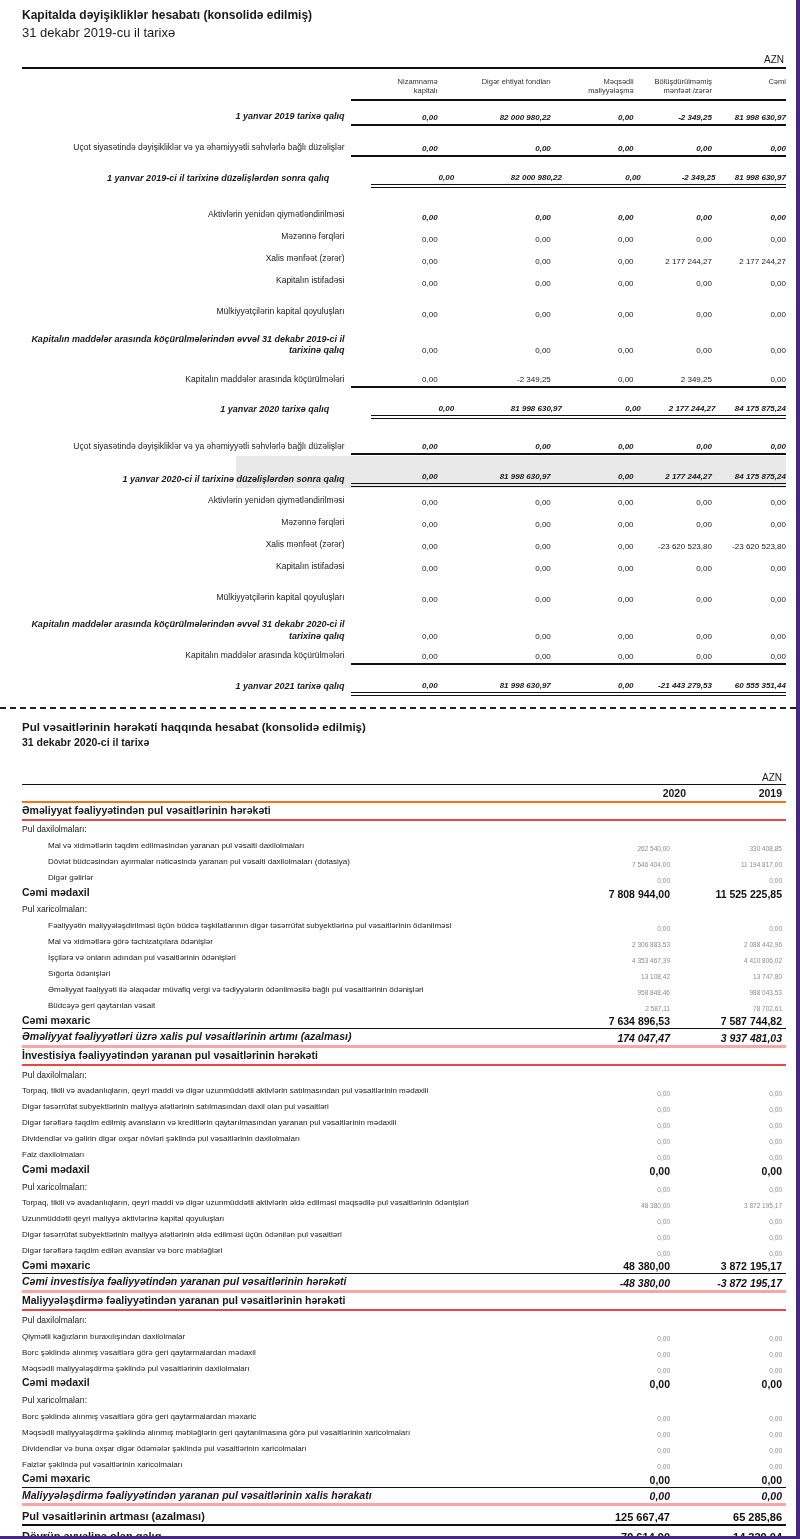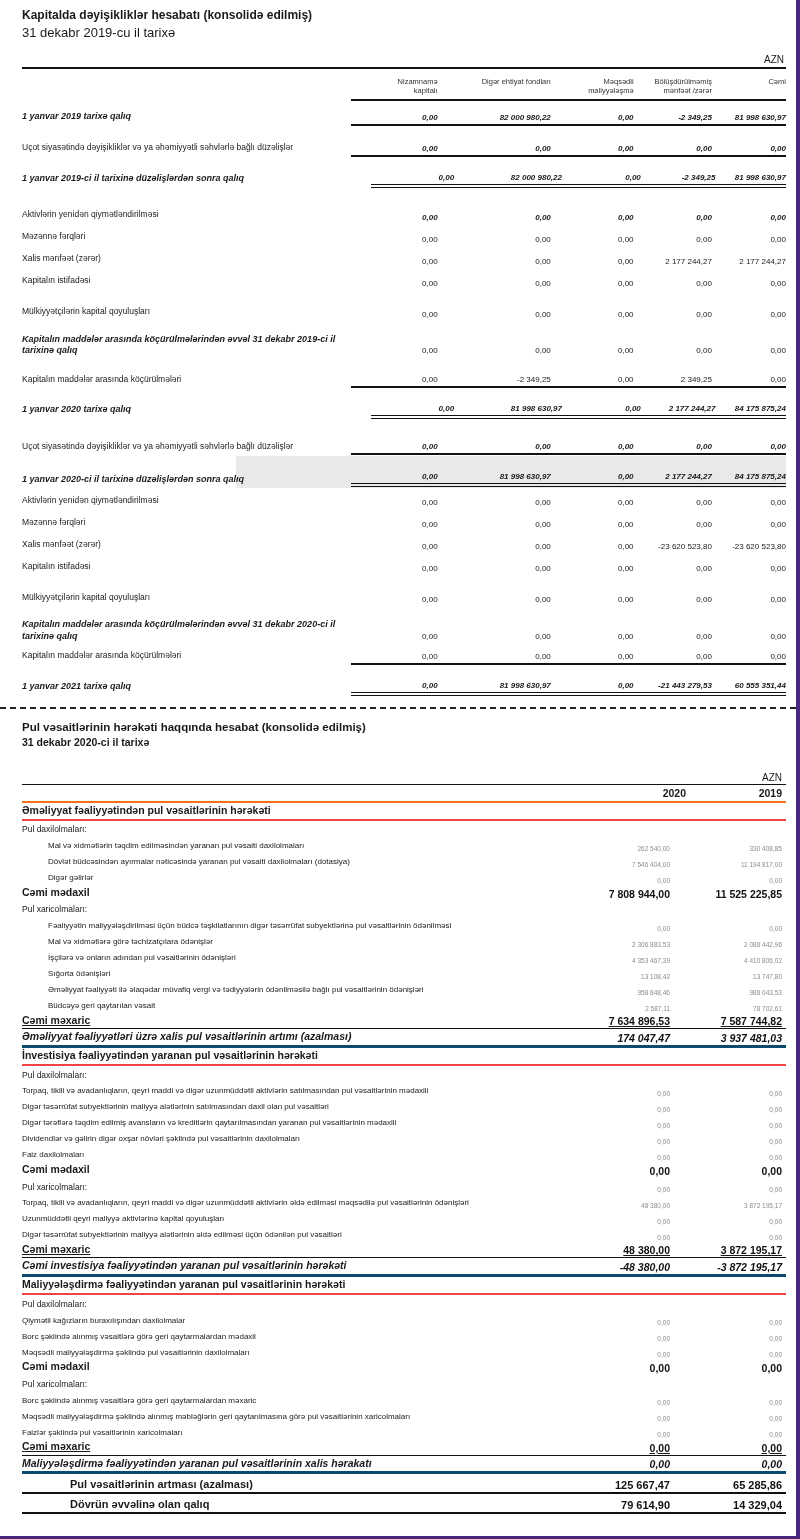--- a/index.html
+++ b/index.html
@@ -23,21 +23,21 @@
   .e-head { display:flex; align-items:flex-end; margin-top: 8px; }
   .e-head .spacer { width: 43%; }
   .e-head .cols { display:flex; width: 57%; border-bottom: 2.5px solid #111; padding-bottom: 3px; }
   .e-h { font-size: 7.5px; text-align: right; white-space: pre-line; line-height: 1.25; color:#333; }
   .e-h:nth-child(1){ width:20%; } .e-h:nth-child(2){ width:26%; }
   .e-h:nth-child(3){ width:19%; } .e-h:nth-child(4){ width:18%; } .e-h:nth-child(5){ width:17%; }
   .e-rows { margin-top: 4px; }
   .e-row { display:flex; align-items:flex-end; min-height: 22px; padding: 3px 0 1px; }
   .e-row.gap { margin-bottom: 9px; }
   .e-row.biggap { margin-bottom: 14px; gap: 36px; }
-  .e-label { width: 43%; font-size: 8.5px; line-height: 1.3; padding-right: 6px; align-self: center; }
+  .e-label { width: 43%; font-size: 8.5px; line-height: 1.3; padding-right: 6px; align-self: center; text-align: right; }
   .e-row.key .e-label { font-weight: bold; font-style: italic; font-size: 9px; }
   .e-vals { display:flex; width: 57%; padding-bottom: 2px; }
   .e-vals.rule-s { border-bottom: 2px solid #111; }
   .e-vals.rule-d { border-bottom: 4px double #111; }
   .e-val { text-align: right; font-size: 8px; }
   .e-val:nth-child(1){ width:20%; } .e-val:nth-child(2){ width:26%; }
   .e-val:nth-child(3){ width:19%; } .e-val:nth-child(4){ width:18%; } .e-val:nth-child(5){ width:17%; }
   .e-vals.bi .e-val { font-weight: bold; font-style: italic; }
   .e-row.hl { background: linear-gradient(to right, rgba(0,0,0,0) 0 28%, #e9e9e9 28%); padding-top: 16px; }
   
@@ -53,26 +53,26 @@
   .c-row { display:flex; align-items:flex-end; padding: 1px 4px 1px 0; min-height: 16px; }
   .c-row .c-label { flex: 1; font-size: 8px; line-height: 1.3; padding-right: 10px; }
   .c-row .c-v { width: 110px; text-align: right; font-size: 6.5px; color:#8c8c8c; }
   .c-row .c-v.v19 { width: 112px; }
   .c-row.ind .c-label { padding-left: 26px; }
   .c-row.sec { border-bottom: 2px solid #ef4444; min-height: 18px; }
   .c-row.sec .c-label { font-size: 10.5px; font-weight: bold; }
   .c-row.lab .c-label { font-size: 8.5px; }
   .c-row.bold .c-label, .c-row.boldb .c-label { font-size: 10.5px; font-weight: bold; }
   .c-row.bold .c-v, .c-row.boldb .c-v { font-size: 10.5px; font-weight: bold; color:#111; }
-  .c-row.boldb { border-bottom: 1.5px solid #111; text-decoration: underline; }
-  .c-row.net { border-bottom: 3px solid #0c4a6e; min-height: 18px; }
+  .c-row.boldb { border-bottom: 1.5px solid #111; }
+  .c-row.net { border-bottom: 3px solid #fca5a5; min-height: 18px; }
   .c-row.net .c-label { font-size: 10.5px; font-weight: bold; font-style: italic; }
   .c-row.net .c-v { font-size: 10.5px; font-weight: bold; font-style: italic; color:#111; }
   .c-row.grand, .c-row.grandlast { min-height: 20px; border-bottom: 2px solid #111; }
-  .c-row.grand .c-label, .c-row.grandlast .c-label { font-size: 11px; font-weight: bold; margin-left: 48px; }
+  .c-row.grand .c-label, .c-row.grandlast .c-label { font-size: 11px; font-weight: bold; }
   .c-row.grand .c-v, .c-row.grandlast .c-v { font-size: 11px; font-weight: bold; color:#111; }
 </style>
 </head>
 <body>
 
 <div class="page">
 
   <div>
     <div class="st1-title">Kapitalda dəyişikliklər hesabatı (konsolidə edilmiş)</div>
     <div class="st1-date">31 dekabr 2019-cu il tarixə</div>
@@ -444,20 +444,25 @@
         <div class="c-row det">
           <div class="c-label">Uzunmüddətli qeyri maliyyə aktivlərinə  kapital qoyuluşları</div>
           <div class="c-v v20">0,00</div>
           <div class="c-v v19">0,00</div>
         </div>
         <div class="c-row det">
           <div class="c-label">Digər təsərrüfat subyektlərinin maliyyə alətlərinin əldə edilməsi üçün ödənilən  pul vəsaitləri</div>
           <div class="c-v v20">0,00</div>
           <div class="c-v v19">0,00</div>
         </div>
+        <div class="c-row det">
+          <div class="c-label">Digər tərəflərə təqdim edilən avanslar və borc məbləğləri</div>
+          <div class="c-v v20">0,00</div>
+          <div class="c-v v19">0,00</div>
+        </div>
         <div class="c-row boldb">
           <div class="c-label">Cəmi məxaric</div>
           <div class="c-v v20">48 380,00</div>
           <div class="c-v v19">3 872 195,17</div>
         </div>
         <div class="c-row net">
           <div class="c-label">Cəmi investisiya fəaliyyətindən yaranan pul vəsaitlərinin hərəkəti</div>
           <div class="c-v v20">-48 380,00</div>
           <div class="c-v v19">-3 872 195,17</div>
         </div>
@@ -496,20 +501,25 @@
           <div class="c-v v20"></div>
           <div class="c-v v19"></div>
         </div>
         <div class="c-row det">
           <div class="c-label">Borc şəklində alınmış vəsaitlərə görə geri qaytarmalardan məxaric</div>
           <div class="c-v v20">0,00</div>
           <div class="c-v v19">0,00</div>
         </div>
         <div class="c-row det">
           <div class="c-label">Məqsədli maliyyələşdirmə şəklində alınmış məbləğlərin geri qaytarılmasına görə pul vəsaitlərinin xaricolmaları</div>
+          <div class="c-v v20">0,00</div>
+          <div class="c-v v19">0,00</div>
+        </div>
+        <div class="c-row det">
+          <div class="c-label">Dividendlər və  buna oxşar digər ödəmələr şəklində pul vəsaitlərinin xaricolmaları</div>
           <div class="c-v v20">0,00</div>
           <div class="c-v v19">0,00</div>
         </div>
         <div class="c-row det">
           <div class="c-label">Faizlər şəklində pul vəsaitlərinin xaricolmaları</div>
           <div class="c-v v20">0,00</div>
           <div class="c-v v19">0,00</div>
         </div>
         <div class="c-row boldb">
           <div class="c-label">Cəmi məxaric</div>

